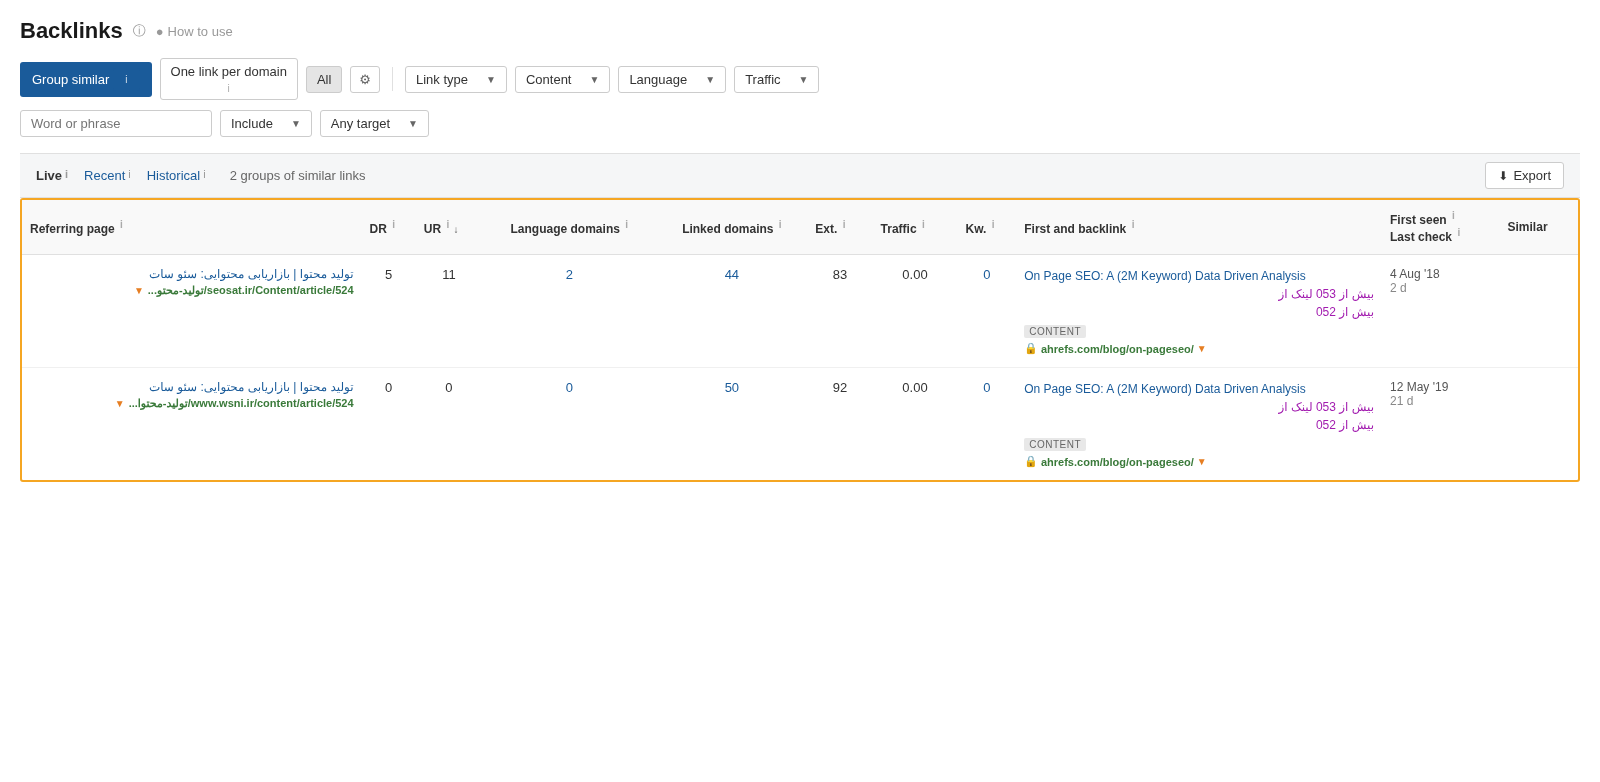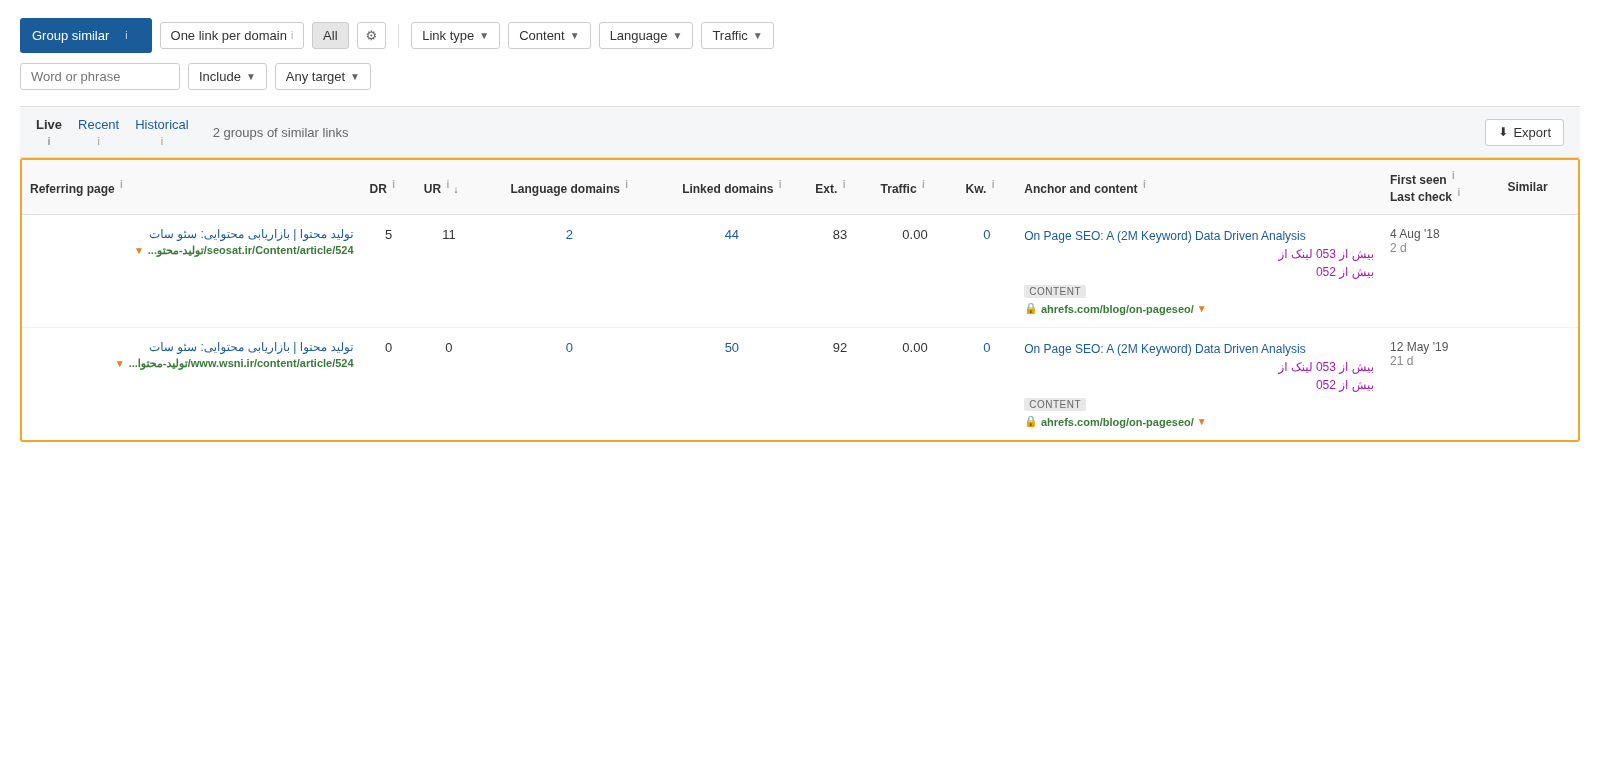--- a/index.html
+++ b/index.html
@@ -12,39 +12,39 @@
     .page-title { font-size: 22px; font-weight: 700; color: #1a1a1a; }
     .info-icon { color: #999; font-size: 13px; cursor: pointer; }
     .how-to-use { color: #999; font-size: 13px; cursor: pointer; display: flex; align-items: center; gap: 4px; }
 
     
     .toolbar-row1 { display: flex; align-items: center; gap: 8px; margin-bottom: 10px; flex-wrap: wrap; }
 
     .btn-group-similar { background: #1a5b9a; color: #fff; border: none; border-radius: 3px; padding: 6px 12px; font-size: 13px; cursor: pointer; font-weight: 500; display: flex; align-items: center; gap: 4px; }
     .btn-group-similar .info-sup { font-size: 10px; opacity: 0.8; }
 
-    .btn-toggle { background: #fff; border: 1px solid #ccc; border-radius: 3px; padding: 5px 10px; font-size: 13px; cursor: pointer; color: #333; display: flex; align-items: center; gap: 4px; }
+    .btn-toggle { background: #fff; border: 1px solid #ccc; border-radius: 3px; padding: 5px 10px; font-size: 13px; cursor: pointer; color: #333; display: flex; align-items: center; gap: 4px; flex-direction: column; }
 
     .btn-all { background: #e5e5e5; border: 1px solid #ccc; border-radius: 3px; padding: 5px 10px; font-size: 13px; cursor: pointer; color: #333; }
 
     .btn-gear { background: #fff; border: 1px solid #ccc; border-radius: 3px; padding: 5px 8px; font-size: 13px; cursor: pointer; color: #666; }
 
     .divider-v { width: 1px; height: 24px; background: #e0e0e0; margin: 0 4px; }
 
-    .dropdown-btn { background: #fff; border: 1px solid #ccc; border-radius: 3px; padding: 5px 10px; font-size: 13px; cursor: pointer; color: #333; display: flex; align-items: center; gap: 5px; }
+    .dropdown-btn { background: #fff; border: 1px solid #ccc; border-radius: 3px; padding: 5px 10px; font-size: 13px; cursor: pointer; color: #333; display: flex; align-items: center; gap: 18px; }
     .dropdown-arrow { font-size: 10px; color: #666; }
 
     
     .toolbar-row2 { display: flex; align-items: center; gap: 8px; margin-bottom: 16px; }
 
-    .word-phrase-input { border: 1px solid #ccc; border-radius: 3px; padding: 5px 10px; font-size: 13px; color: #999; width: 160px; outline: none; }
+    .word-phrase-input { border: 1px solid #ccc; border-radius: 3px; padding: 5px 10px; font-size: 13px; color: #999; width: 192px; outline: none; }
 
     
     .tabs-row { display: flex; align-items: center; gap: 0; background: #f5f6f7; padding: 8px 16px; border-bottom: 1px solid #e0e0e0; border-top: 1px solid #e0e0e0; margin-bottom: 0; }
-    .tab-item { color: #1a5b9a; font-size: 13px; cursor: pointer; padding: 2px 0; margin-right: 16px; display: flex; align-items: center; gap: 3px; flex-direction: column; }
+    .tab-item { color: #1a5b9a; font-size: 13px; cursor: pointer; padding: 2px 0; margin-right: 16px; display: flex; gap: 3px; }
     .tab-item.active { color: #333; font-weight: 600; text-decoration: none; }
     .tab-info { color: #999; font-size: 11px; }
     .tab-description { color: #666; font-size: 13px; margin-left: 8px; }
     .export-btn { margin-left: auto; background: #fff; border: 1px solid #ccc; border-radius: 3px; padding: 5px 12px; font-size: 13px; cursor: pointer; color: #333; display: flex; align-items: center; gap: 5px; }
 
     
     .table-container { border: 2px solid #f5a623; border-radius: 3px; margin-top: 0; overflow: hidden; }
 
     
     table { width: 100%; border-collapse: collapse; }
@@ -89,20 +89,28 @@
     .th-kw { min-width: 40px; }
     .th-anchor { min-width: 220px; }
     .th-firstseen { min-width: 90px; }
     .th-similar { min-width: 60px; }
   </style>
 </head>
 <body>
 
 <div class="page-wrapper">
 
+  <div class="page-header">
+    <span class="page-title">Backlinks</span>
+    <span class="info-icon">ⓘ</span>
+    <span class="how-to-use">
+      <span>●</span>
+      <span>How to use</span>
+    </span>
+  </div>
 
   <div class="toolbar-row1">
     <button class="btn-group-similar">
       <span>Group similar</span>
       <sup class="btn-group-similar info-sup">i</sup>
     </button>
 
     <button class="btn-toggle">
       <span>One link per domain</span>
       <sup style="color:#aaa;font-size:10px;">i</sup>
@@ -204,21 +212,21 @@
           </th>
           <th class="th-traffic">
             <span>Traffic</span>
             <sup class="info-sup">i</sup>
           </th>
           <th class="th-kw">
             <span>Kw.</span>
             <sup class="info-sup">i</sup>
           </th>
           <th class="th-anchor">
-            <span>Anchor and content</span>
+            <span>First and backlink</span>
             <sup class="info-sup">i</sup>
           </th>
           <th class="th-firstseen">
             <span>First seen</span>
             <sup class="info-sup">i</sup>
             <br>
             <span>Last check</span>
             <sup class="info-sup">i</sup>
           </th>
           <th class="th-similar">

